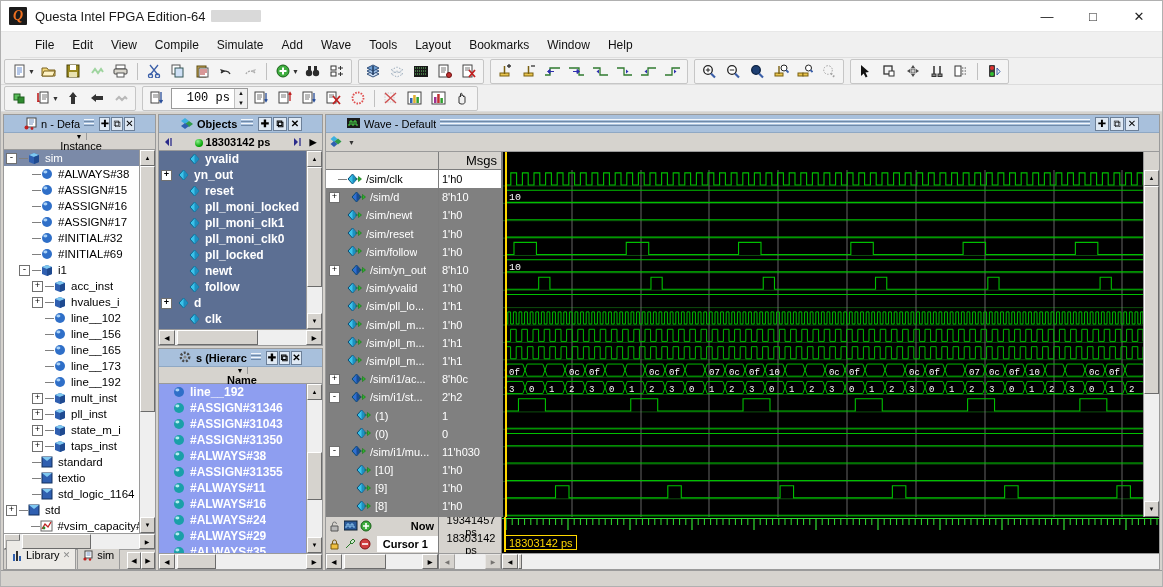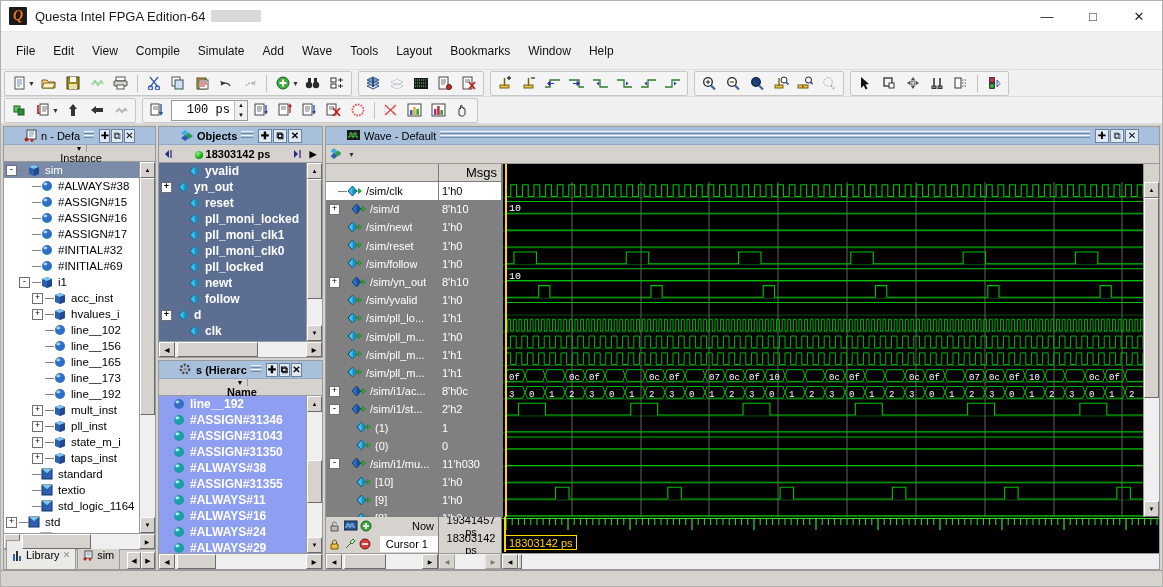--- a/index.html
+++ b/index.html
@@ -47,25 +47,26 @@
   }
   .win-btns { margin-left: auto; display: flex; height: 31px; }
   .win-btn {
     width: 46px; height: 31px;
     display: flex; align-items: center; justify-content: center;
     color: #222; font-size: 13px;
   }
 
   
   .menubar {
-    height: 38px; min-height: 22px;
+    height: 26px; min-height: 22px;
     background: #f0f0f0;
     display: flex; align-items: center;
     padding-left: 6px;
     border-bottom: 1px solid #dedede;
+    margin-left: 19px;
   }
   .menu-item {
     padding: 2px 9px; font-size: 12px; color: #111;
   }
 
   
   .toolbar-row {
     min-height: 27px; height: 27px;
     background: #f0f0f0;
     display: flex; align-items: center;
@@ -296,21 +297,21 @@
     white-space: nowrap; font-size: 11px; color: #ffffff;
   }
   .wv-row.first { background: #ffffff; color: #000; }
   .wv-names .wv-row { padding-left: 1px; }
   .wv-vals .wv-row { padding-left: 3px; font-size: 11px; }
   .wv-names, .wv-vals { background: #808080; }
   .wv-names .wv-rows, .wv-vals .wv-rows { background: #808080; }
 
   
   .wave-status { display: flex; min-height: 0; background: #d6d3ce; }
-  .ws-left { width: 113px; min-width: 113px; border-right: 1px solid #7d7d7d; }
+  .ws-left { width: 113px; min-width: 113px; border-right: 1px solid #7d7d7d; font-weight: bold; }
   .ws-mid  { width: 63px; min-width: 63px; border-right: 1px solid #7d7d7d; }
   .ws-right{ flex: 1; background: #000; min-width: 0; position: relative; overflow: hidden;}
   .ws-line { height: 18px; display: flex; align-items: center; font-size: 11px; }
   .ws-line .lbl { margin-left: auto; padding-right: 4px; }
   .ws-line .cur {
     margin-left: auto; background: #fff; padding: 0 10px 0 6px; height: 16px;
     display: flex; align-items: center; color: #000;
   }
   .ws-icons { display: flex; align-items: center; gap: 2px; padding-left: 3px; }
   .ws-val { padding-left: 2px; font-size: 11px; color: #000; }

